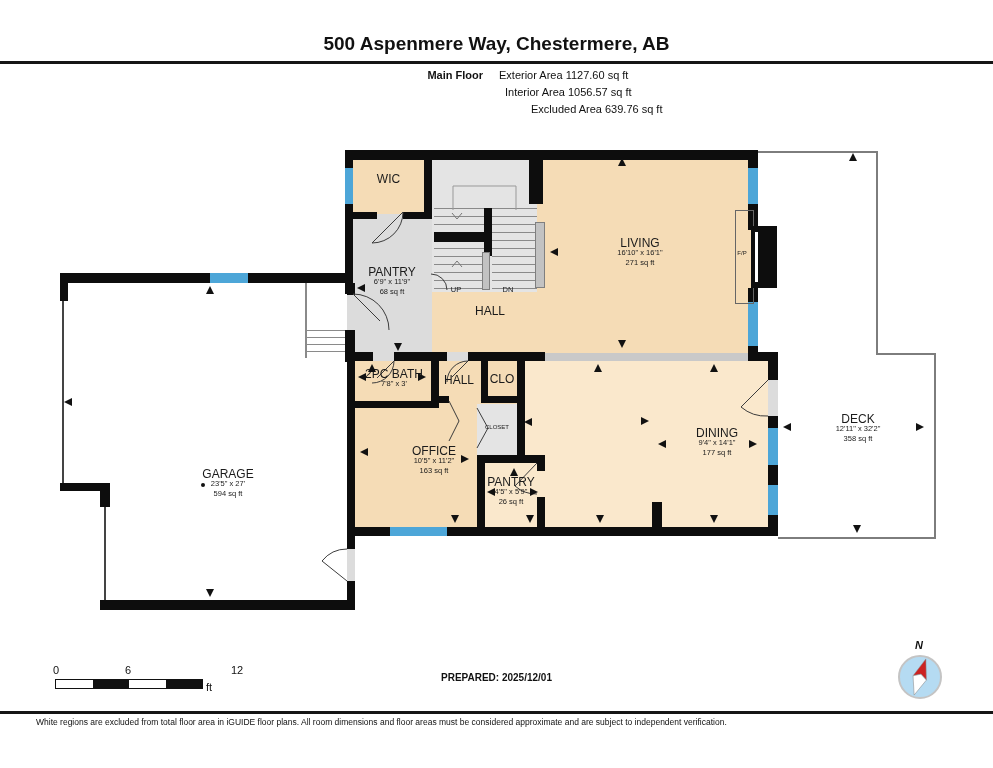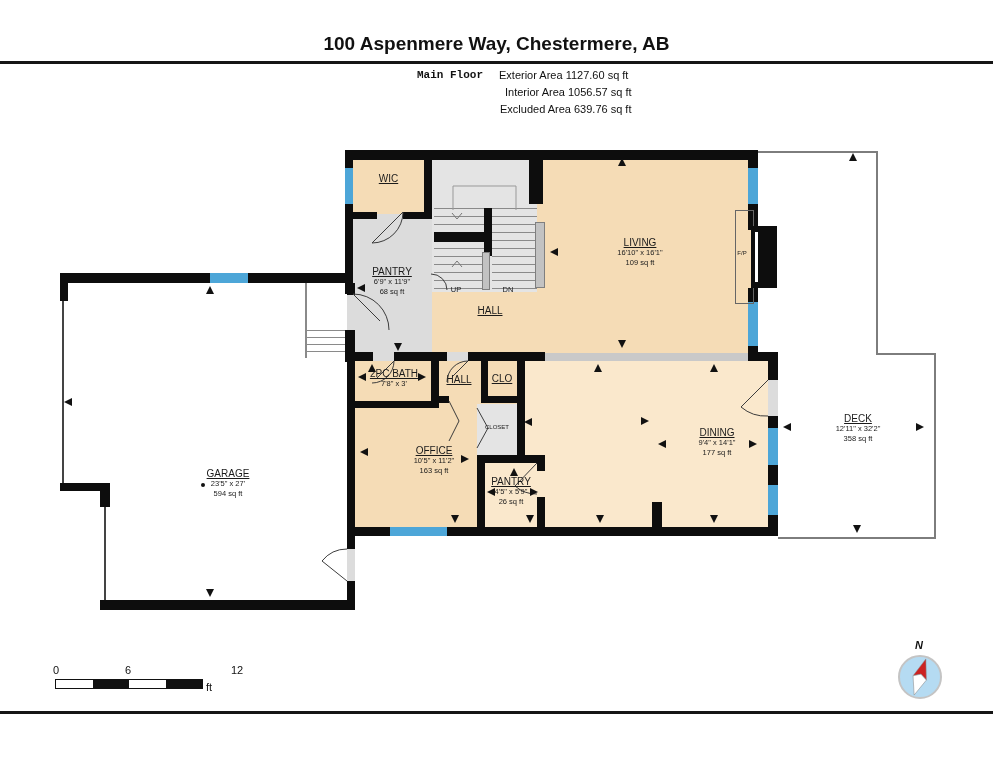--- a/index.html
+++ b/index.html
@@ -13,21 +13,21 @@
   .abs{position:absolute;}
   .w{position:absolute;background:var(--wall-black);}
   .win{position:absolute;background:var(--window-blue);}
   .fill{position:absolute;}
   .thin{position:absolute;background:#7d7d7d;}
   .t1{background:var(--room-tan);}
   .t2{background:var(--room-tan-light);}
   .g1{background:var(--circulation-gray);}
   .g2{background:var(--stair-gray);}
   .lbl{position:absolute;text-align:center;font-size:7.5px;line-height:10px;color:#1b1b1b;}
-  .lbl .lname{font-size:10px;text-decoration:underline;}
+  .lbl .lname{font-size:12px;}
   .tiny{font-size:6px;line-height:7px;}
   .treads{position:absolute;background:repeating-linear-gradient(to bottom,#8a8a8a 0 1px,transparent 1px 8px);}
   .steps{position:absolute;background:repeating-linear-gradient(to bottom,#8a8a8a 0 1px,transparent 1px 7px);}
   .post{position:absolute;background:#c2c2c2;border:1px solid #7f7f7f;box-sizing:border-box;}
   .arr{position:absolute;width:0;height:0;}
   .arr.up{border-left:4px solid transparent;border-right:4px solid transparent;border-bottom:8px solid #111;}
   .arr.down{border-left:4px solid transparent;border-right:4px solid transparent;border-top:8px solid #111;}
   .arr.left{border-top:4px solid transparent;border-bottom:4px solid transparent;border-right:8px solid #111;}
   .arr.right{border-top:4px solid transparent;border-bottom:4px solid transparent;border-left:8px solid #111;}
   .hrule{position:absolute;left:0;width:993px;background:#151515;}
@@ -38,26 +38,26 @@
   .sticks{position:absolute;font-size:11px;}
   #prepared{position:absolute;left:350px;top:672px;width:293px;text-align:center;font-size:10px;font-weight:bold;}
   #disclaimer{position:absolute;left:36px;top:717px;width:930px;font-size:8.5px;}
   svg.overlay{position:absolute;left:0;top:0;pointer-events:none;}
 </style>
 </head>
 <body>
 
 <div id="page">
 
-  <div id="title">100 Aspenmere Way, Chestermere, AB</div>
+  <div id="title">500 Aspenmere Way, Chestermere, AB</div>
   <div class="hrule" style="top:61px;height:3px;"></div>
-  <div class="areahdr" style="left:380px;top:69px;width:103px;text-align:right;font-weight:bold;font-family:Liberation Mono, monospace;">Main Floor</div>
+  <div class="areahdr" style="left:380px;top:69px;width:103px;text-align:right;font-weight:bold;">Main Floor</div>
   <div class="areahdr" style="left:499px;top:69px;">Exterior Area 1127.60 sq ft</div>
   <div class="areahdr" style="left:505px;top:86px;">Interior Area 1056.57 sq ft</div>
-  <div class="areahdr" style="left:479px;top:103px;padding-left:21px;">Excluded Area 639.76 sq ft</div>
+  <div class="areahdr" style="left:510px;top:103px;padding-left:21px;">Excluded Area 639.76 sq ft</div>
 
   <div>
     <div class="thin" style="left:758px;top:151px;width:120px;height:2px;"></div>
     <div class="thin" style="left:876px;top:151px;width:2px;height:204px;"></div>
     <div class="thin" style="left:876px;top:353px;width:60px;height:2px;"></div>
     <div class="thin" style="left:934px;top:353px;width:2px;height:186px;"></div>
     <div class="thin" style="left:778px;top:537px;width:158px;height:2px;"></div>
   </div>
 
   <div class="fill t1" style="left:349px;top:155px;width:405px;height:202px;"></div>
@@ -181,21 +181,21 @@
     <div class="lname">WIC</div>
   </div>
   <div class="lbl" style="left:352px;top:267px;width:80px;">
     <div class="lname">PANTRY</div>
     <div>6'9" x 11'9"</div>
     <div>68 sq ft</div>
   </div>
   <div class="lbl" style="left:565px;top:238px;width:150px;">
     <div class="lname">LIVING</div>
     <div>16'10" x 16'1"</div>
-    <div>109 sq ft</div>
+    <div>271 sq ft</div>
   </div>
   <div class="lbl" style="left:455px;top:306px;width:70px;">
     <div class="lname">HALL</div>
   </div>
   <div class="lbl" style="left:443px;top:285px;width:26px;">
     <div>UP</div>
   </div>
   <div class="lbl" style="left:495px;top:285px;width:26px;">
     <div>DN</div>
   </div>
@@ -279,25 +279,27 @@
   <div class="sticks" style="left:122px;top:664px;width:12px;text-align:center;">6</div>
   <div class="sticks" style="left:193px;top:664px;width:16px;text-align:center;margin-left:36px;">12</div>
   <div class="scalebar">
     <span style="background:#fff;"></span>
     <span style="background:#111;"></span>
     <span style="background:#fff;"></span>
     <span style="background:#111;"></span>
   </div>
   <div class="sticks" style="left:206px;top:681px;">ft</div>
 
+  <div id="prepared">PREPARED: 2025/12/01</div>
 
   <div class="abs" style="left:915px;top:639px;font-size:11px;font-weight:bold;font-style:italic;">N</div>
   <svg class="abs" style="left:896px;top:653px;" width="48" height="48">
     <circle cx="24" cy="24" r="21" fill="#b5dbf2" stroke="#c4c4c4" stroke-width="2"></circle>
     <g transform="rotate(18 24 24)">
       <path d="M24,5 L31,25 L24,21 L17,25 Z" fill="#cc2222" stroke="#8a8a8a" stroke-width="0.5"></path>
       <path d="M24,21 L31,25 L24,43 L17,25 Z" fill="#ffffff" stroke="#8a8a8a" stroke-width="0.5"></path>
     </g>
   </svg>
 
   <div class="hrule" style="top:711px;height:3px;"></div>
+  <div id="disclaimer">White regions are excluded from total floor area in iGUIDE floor plans. All room dimensions and floor areas must be considered approximate and are subject to independent verification.</div>
 
 </div>
 
 </body></html>

